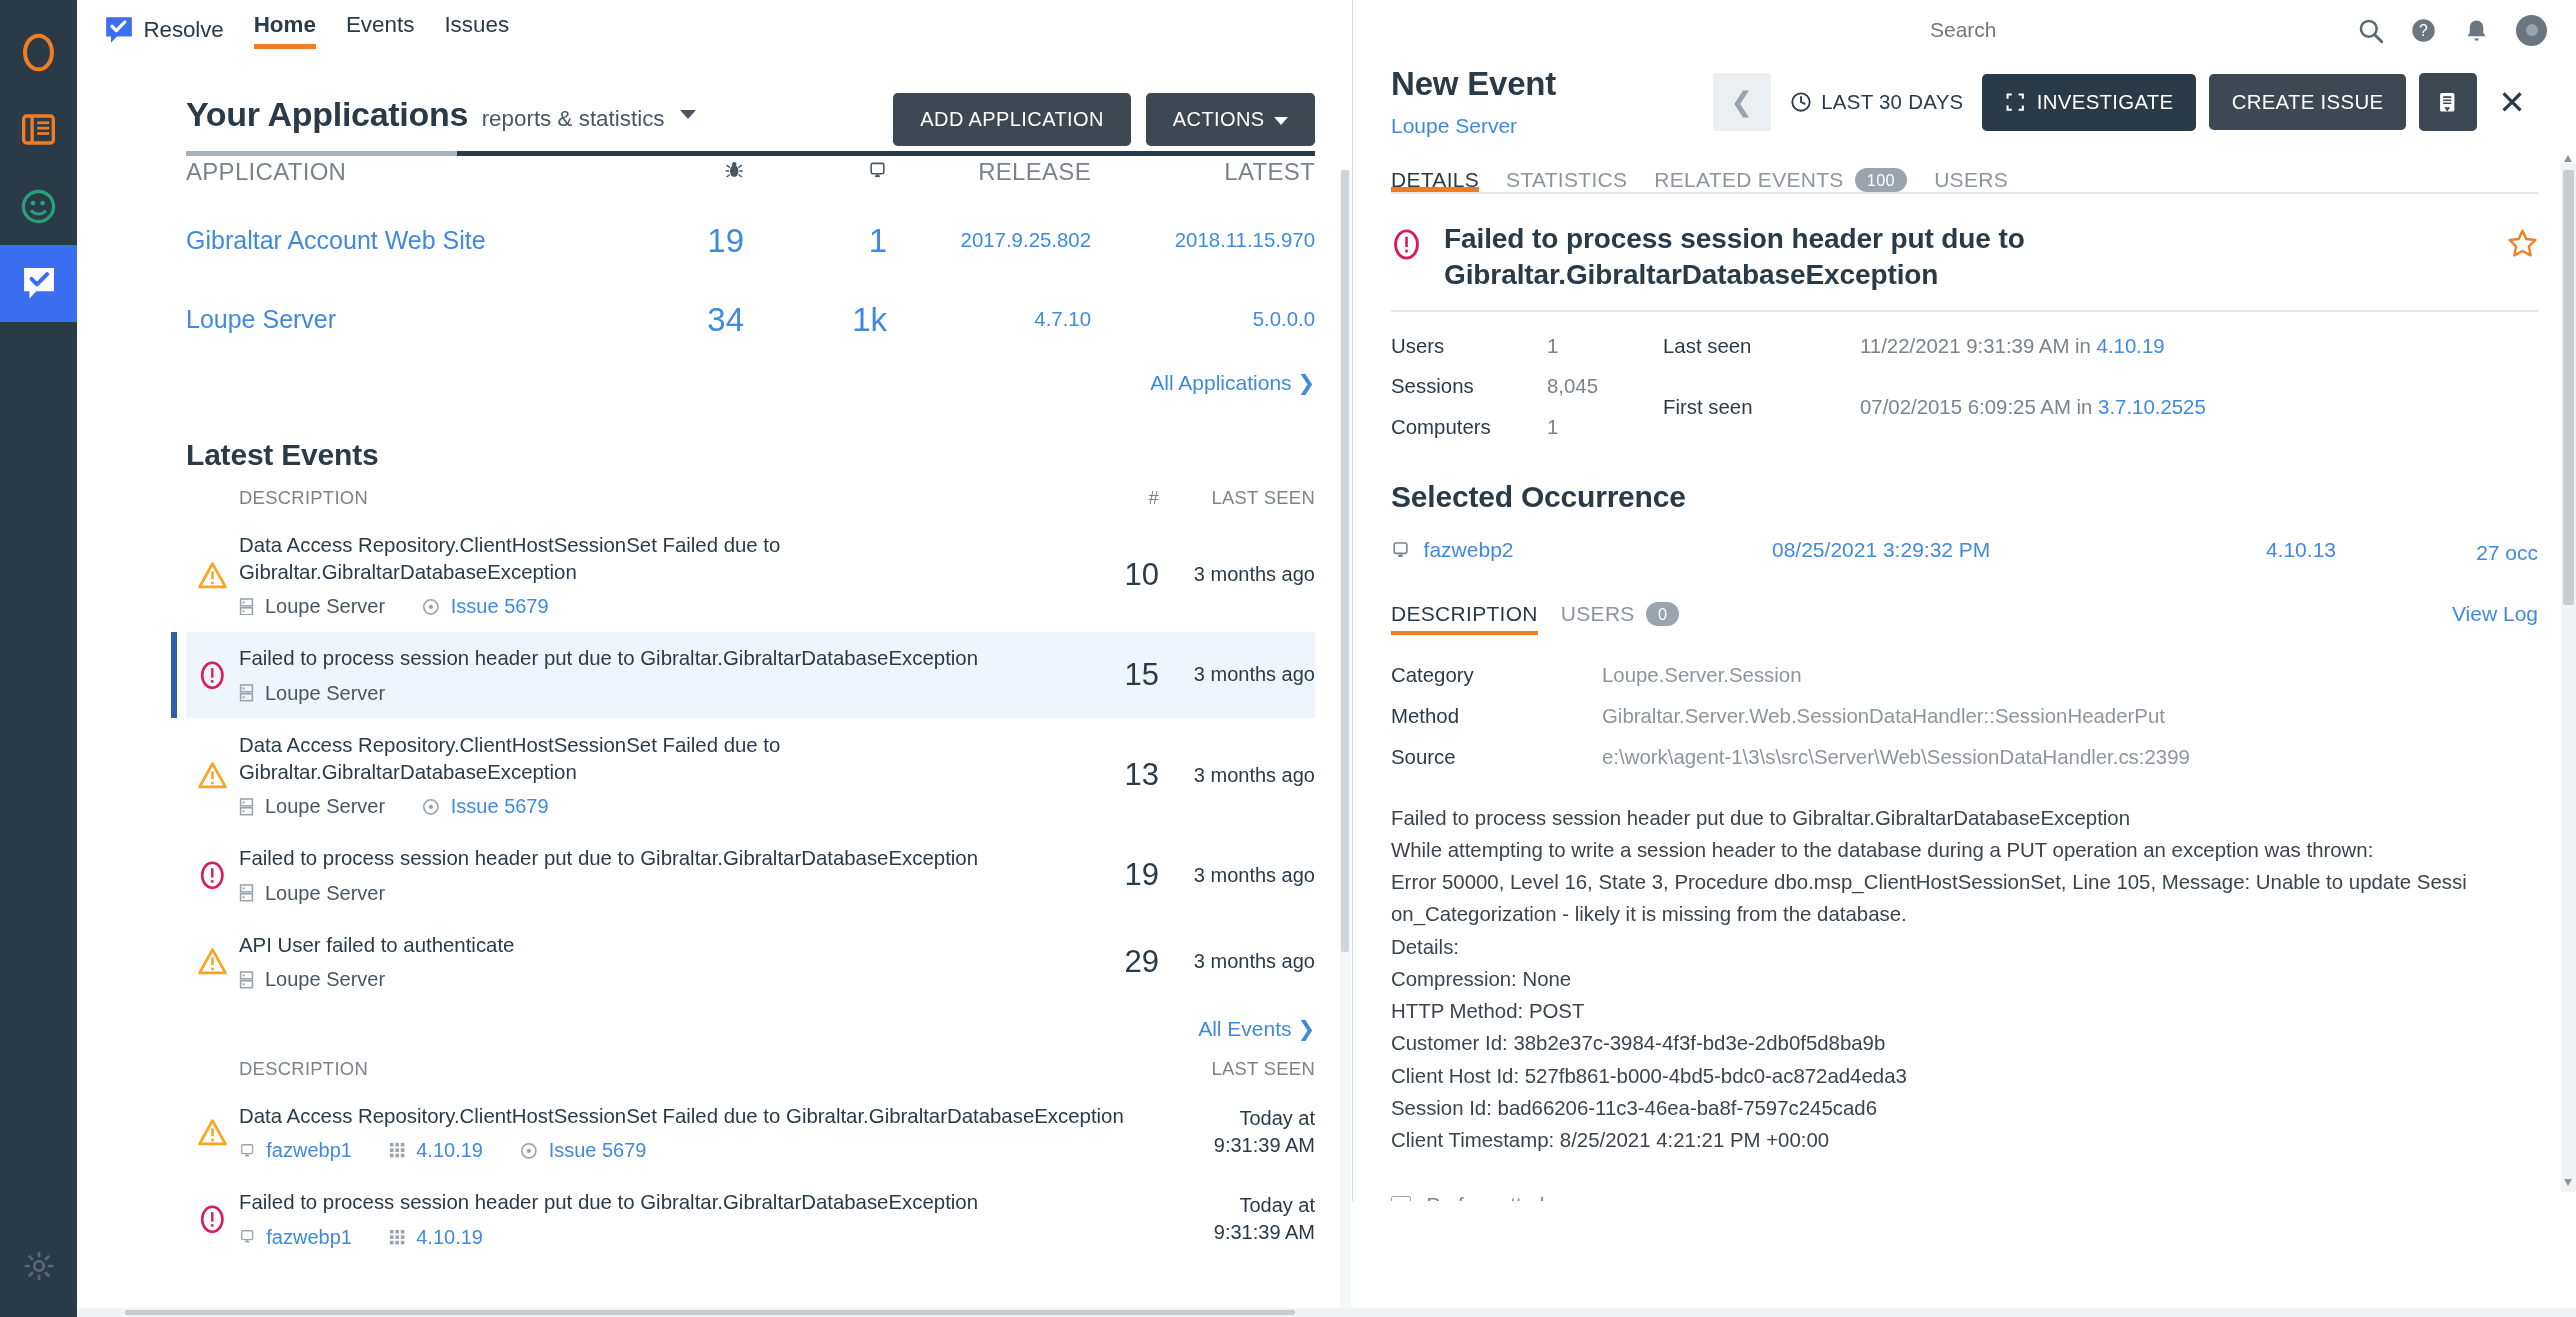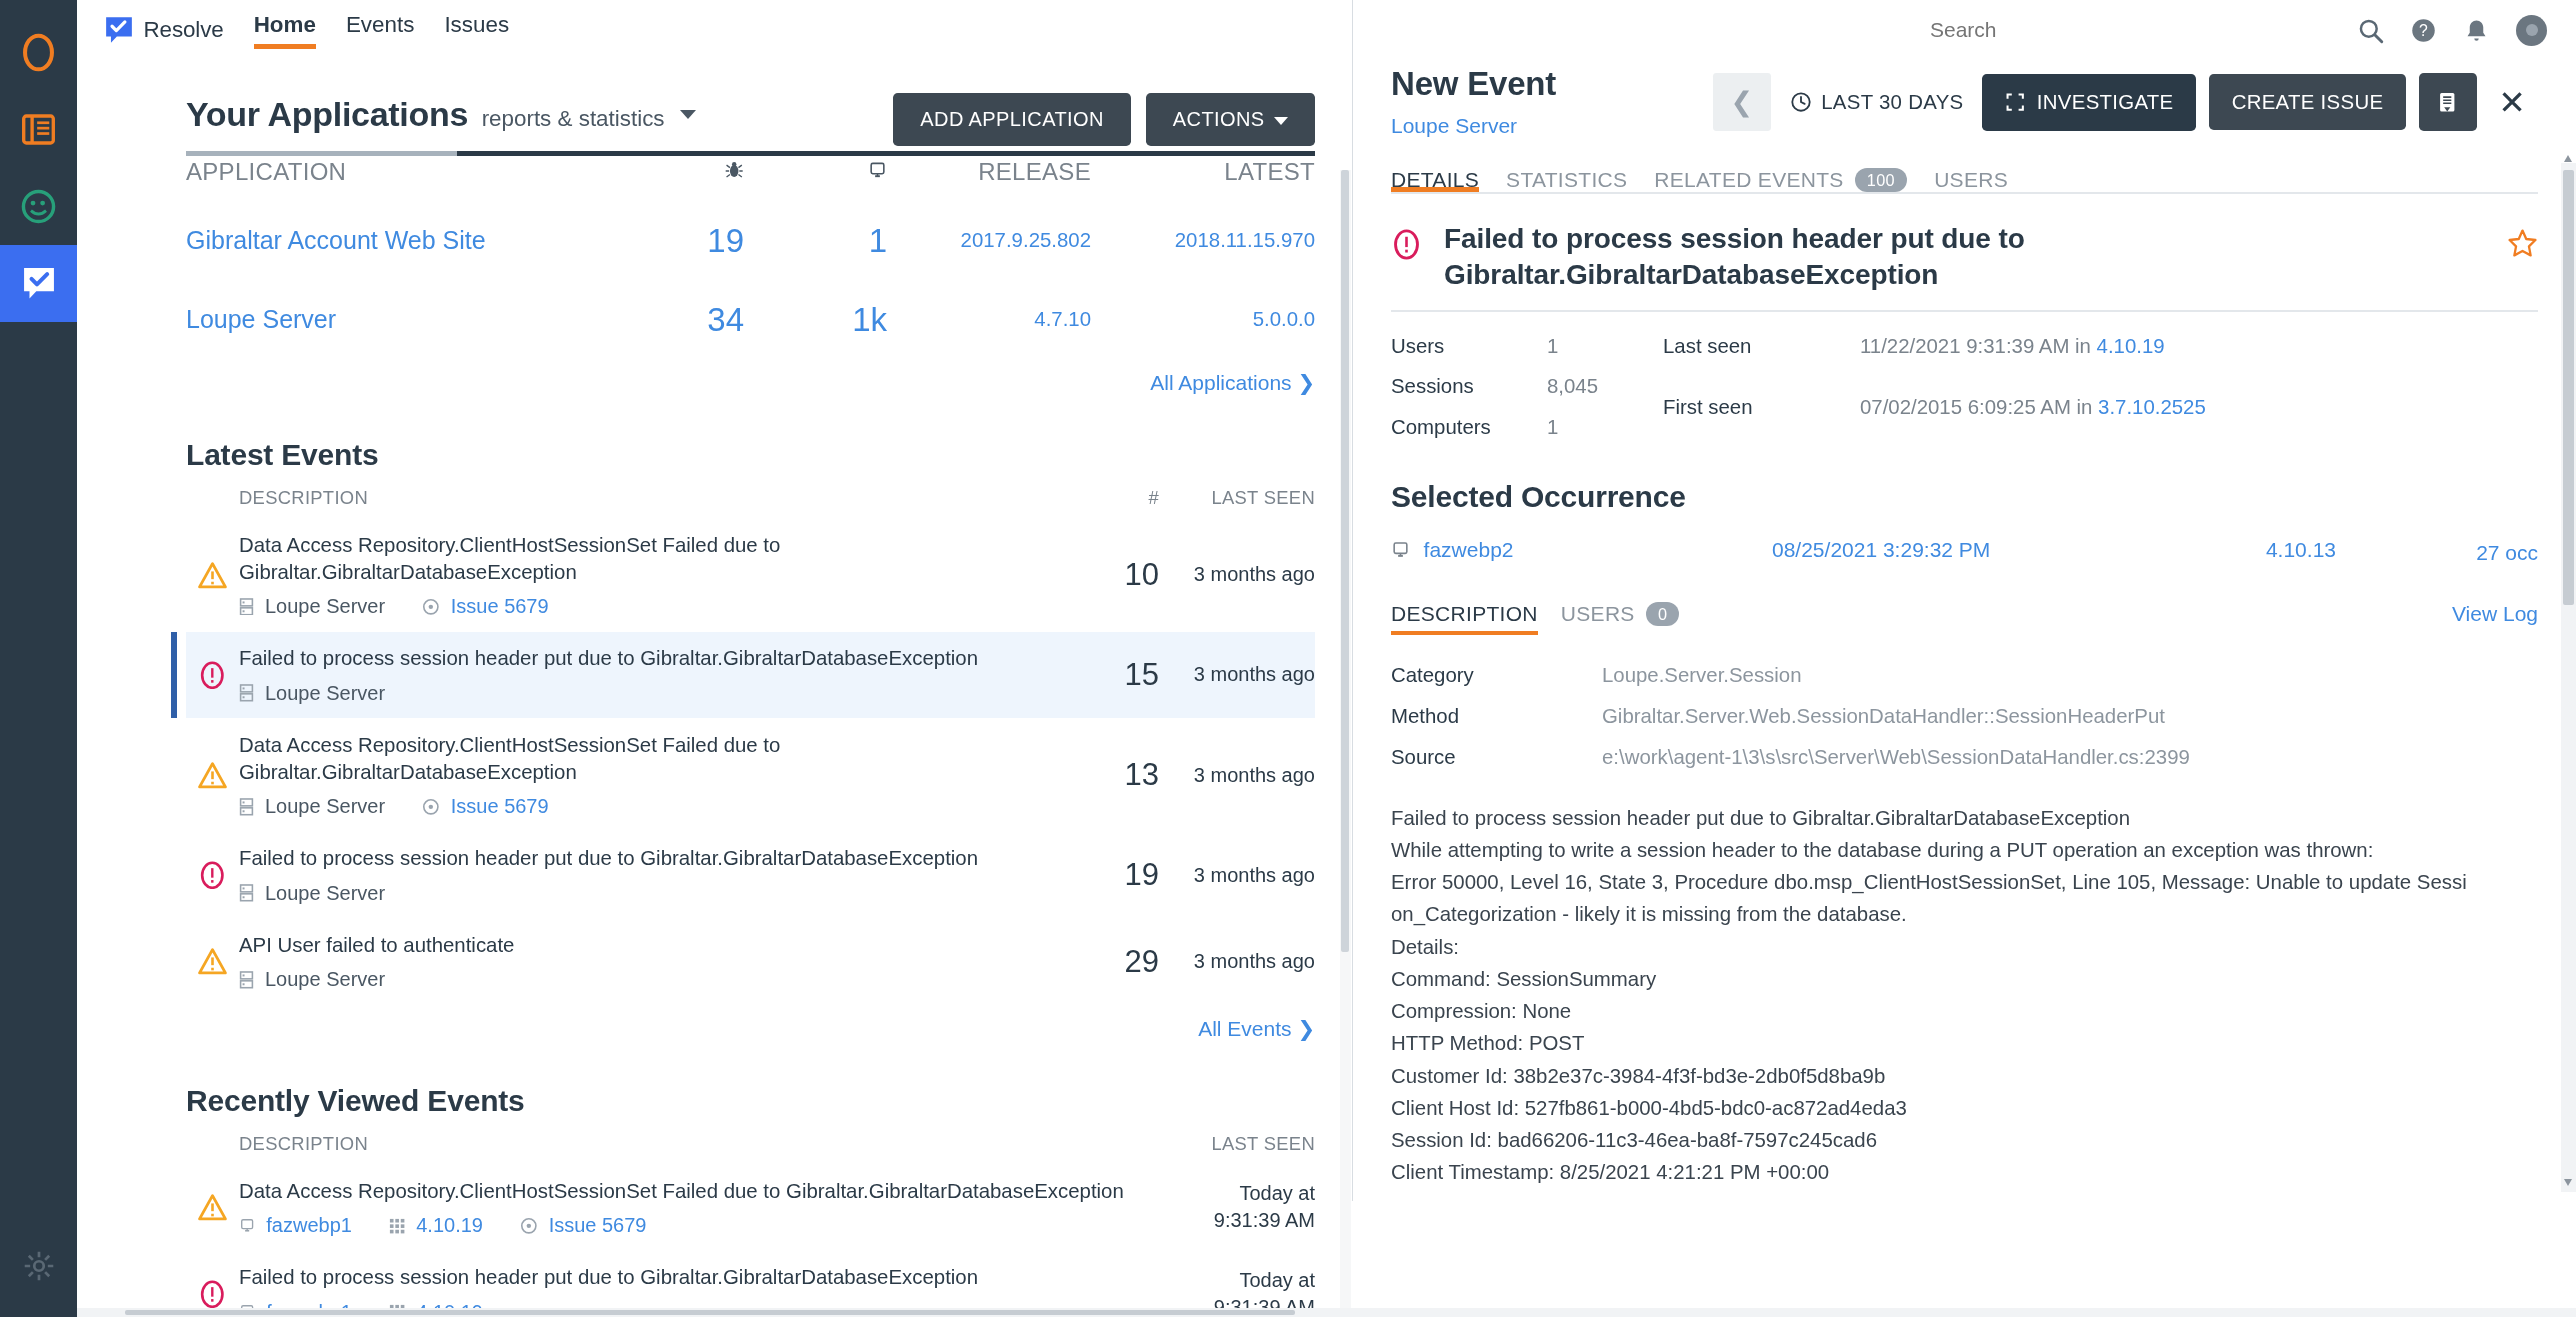--- a/index.html
+++ b/index.html
@@ -586,21 +586,20 @@
         </div>
       </div>
       <div class="ev-count">29</div>
       <div class="ev-seen">3 months ago</div>
     </div>
 
     <div class="more-link">
       <span>All Events</span> ❯
     </div>
 
-    <div class="section-title">Recently Viewed Events</div>
     <div class="ev-header">
       <div class="d">DESCRIPTION</div>
       <div class="s">LAST SEEN</div>
     </div>
 
     <div class="ev-row">
       <div class="ev-ico">
         <svg width="31" height="28.6" viewBox="0 0 24 22">
           <path d="M12 2 L22 20 H2 Z" fill="none" stroke="#f5a623" stroke-width="2.2" stroke-linejoin="round"></path>
           <rect x="11" y="8" width="2" height="6" fill="#f5a623"></rect>
@@ -840,21 +839,20 @@
       <div class="kv-k">Source</div>
       <div class="kv-v">e:\work\agent-1\3\s\src\Server\Web\SessionDataHandler.cs:2399</div>
     </div>
 
     <div class="desc-block">
       <div class="desc-line">Failed to process session header put due to Gibraltar.GibraltarDatabaseException</div>
       <div class="desc-line">While attempting to write a session header to the database during a PUT operation an exception was thrown:</div>
       <div class="desc-line">Error 50000, Level 16, State 3, Procedure dbo.msp_ClientHostSessionSet, Line 105, Message: Unable to update Sessi</div>
       <div class="desc-line">on_Categorization - likely it is missing from the database.</div>
       <div class="desc-line">Details:</div>
-      <div class="desc-line">Command: SessionSummary</div>
       <div class="desc-line">Compression: None</div>
       <div class="desc-line">HTTP Method: POST</div>
       <div class="desc-line">Customer Id: 38b2e37c-3984-4f3f-bd3e-2db0f5d8ba9b</div>
       <div class="desc-line">Client Host Id: 527fb861-b000-4bd5-bdc0-ac872ad4eda3</div>
       <div class="desc-line">Session Id: bad66206-11c3-46ea-ba8f-7597c245cad6</div>
       <div class="desc-line">Client Timestamp: 8/25/2021 4:21:21 PM +00:00</div>
     </div>
 
     <div class="pref">
       <div class="cbx"></div>

